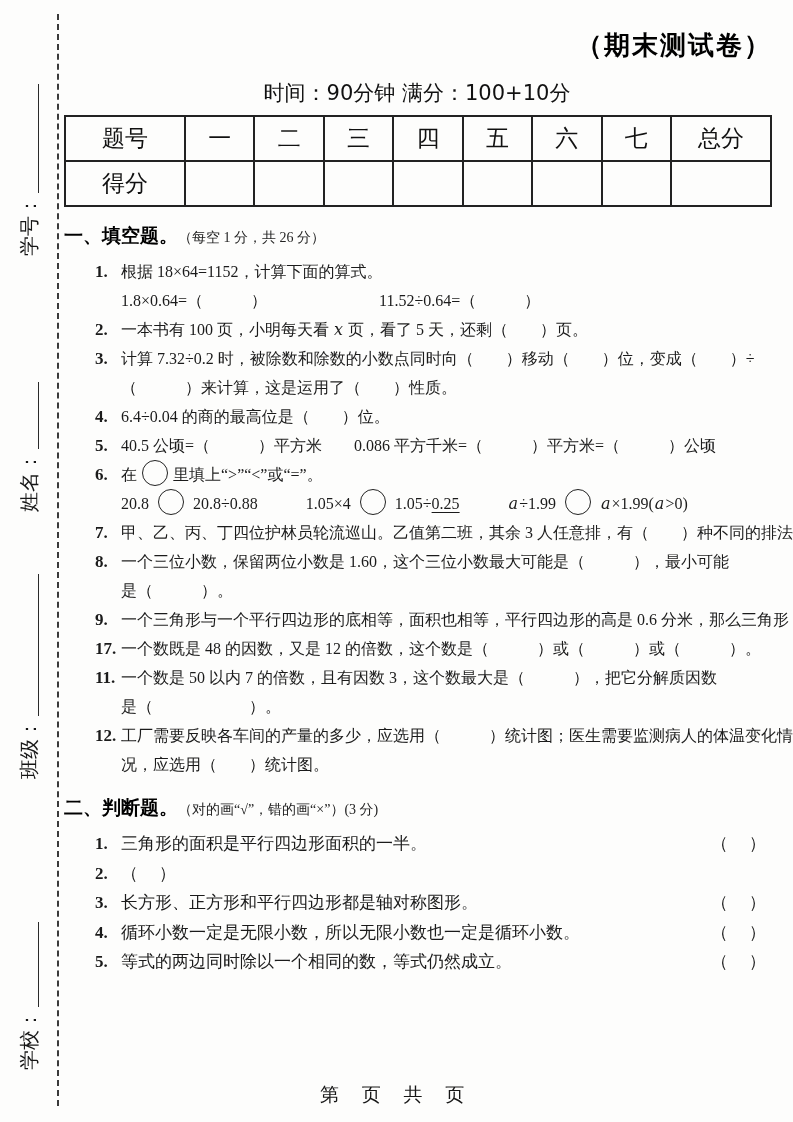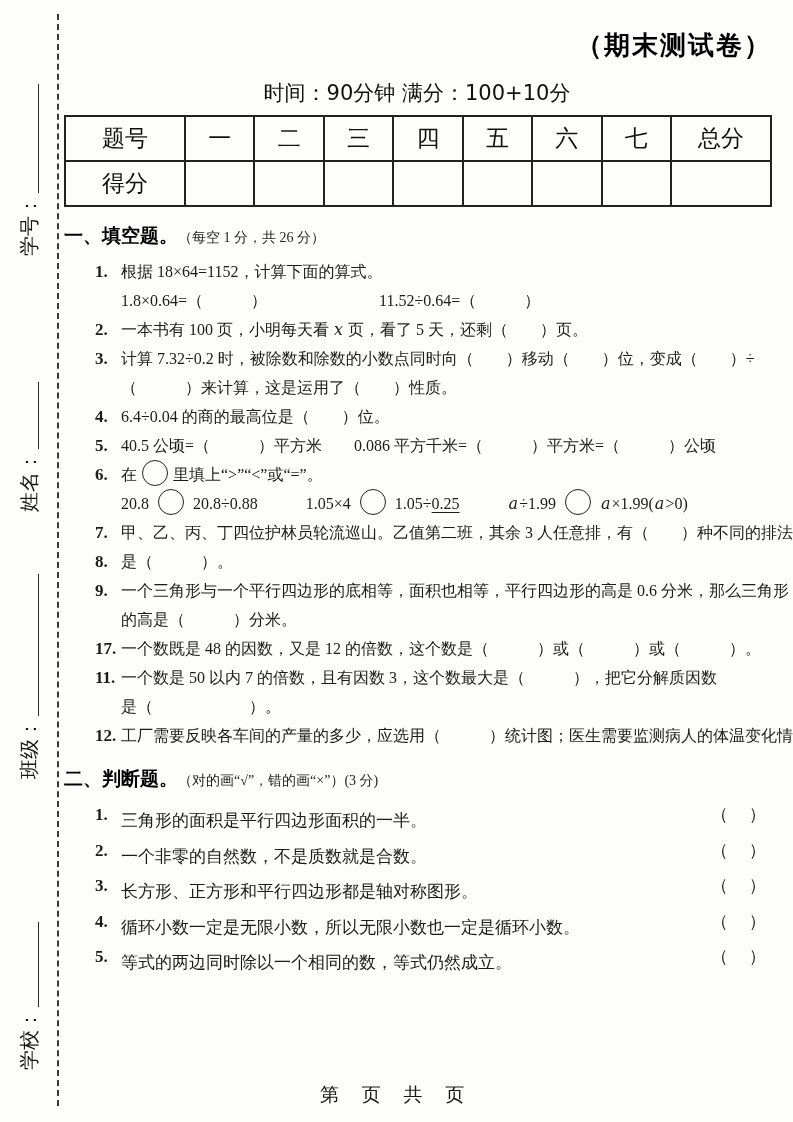--- a/index.html
+++ b/index.html
@@ -40,21 +40,21 @@
     line-height:29px;flex-shrink:0;}
   .q-body{flex:1;min-width:0;}
   .q-line{font-size:16px;line-height:29px;white-space:nowrap;}
   .seg-var{font-style:italic;font-family:"DejaVu Serif",serif;padding:0 1px;}
   .seg-u{text-decoration:underline;text-underline-offset:3px;}
   .seg-circle{display:inline-block;width:24px;height:24px;border:1.7px solid #222;
     border-radius:50%;vertical-align:-6px;margin:0 5px;}
   
   .j-row{display:flex;font-size:17px;line-height:29.5px;}
   .j-num{width:26px;margin-left:31px;font-weight:bold;flex-shrink:0;}
-  .j-text{flex:1;white-space:nowrap;overflow:visible;margin-top:6px;}
+  .j-text{flex:1;white-space:nowrap;overflow:visible;}
   .j-answer{flex-shrink:0;text-align:right;padding-right:4px;letter-spacing:2px;}
   
   .footer{position:absolute;left:0;right:0;top:1082px;text-align:center;
     font-size:19px;letter-spacing:9px;color:#161616;}
 </style>
 </head>
 <body>
 
 <div class="cut-line"></div>
 
@@ -159,29 +159,29 @@
   <div class="q">
     <div class="q-num">7.</div>
     <div class="q-body">
       <div class="q-line"><span>甲、乙、丙、丁四位护林员轮流巡山。乙值第二班，其余 3 人任意排，有（　　）种不同的排法。</span></div>
     </div>
   </div>
 
   <div class="q">
     <div class="q-num">8.</div>
     <div class="q-body">
+      <div class="q-line"><span>一个三位小数，保留两位小数是 1.60，这个三位小数最大可能是（　　　），最小可能</span></div>
       <div class="q-line"><span>是（　　　）。</span></div>
     </div>
   </div>
 
   <div class="q">
     <div class="q-num">9.</div>
     <div class="q-body">
       <div class="q-line"><span>一个三角形与一个平行四边形的底相等，面积也相等，平行四边形的高是 0.6 分米，那么三角形</span></div>
-      <div class="q-line"><span>的高是（　　　）分米。</span></div>
     </div>
   </div>
 
   <div class="q">
     <div class="q-num">17.</div>
     <div class="q-body">
       <div class="q-line"><span>一个数既是 48 的因数，又是 12 的倍数，这个数是（　　　）或（　　　）或（　　　）。</span></div>
     </div>
   </div>
 
@@ -190,35 +190,35 @@
     <div class="q-body">
       <div class="q-line"><span>一个数是 50 以内 7 的倍数，且有因数 3，这个数最大是（　　　），把它分解质因数</span></div>
       <div class="q-line"><span>是（　　　　　　）。</span></div>
     </div>
   </div>
 
   <div class="q">
     <div class="q-num">12.</div>
     <div class="q-body">
       <div class="q-line"><span>工厂需要反映各车间的产量的多少，应选用（　　　）统计图；医生需要监测病人的体温变化情</span></div>
+      <div class="q-line"><span>况，应选用（　　）统计图。</span></div>
     </div>
   </div>
 
   <div class="section-heading">
     <span class="sh-title">二、判断题。</span><span class="sh-note">（对的画“√”，错的画“×”）(3 分)</span>
   </div>
 
   <div class="j-row">
     <div class="j-num">1.</div>
     <div class="j-text">三角形的面积是平行四边形面积的一半。</div>
     <div class="j-answer">（　）</div>
   </div>
   <div class="j-row">
     <div class="j-num">2.</div>
-    <div class="j-text">一个非零的自然数，不是质数就是合数。</div>
     <div class="j-answer">（　）</div>
   </div>
   <div class="j-row">
     <div class="j-num">3.</div>
     <div class="j-text">长方形、正方形和平行四边形都是轴对称图形。</div>
     <div class="j-answer">（　）</div>
   </div>
   <div class="j-row">
     <div class="j-num">4.</div>
     <div class="j-text">循环小数一定是无限小数，所以无限小数也一定是循环小数。</div>

